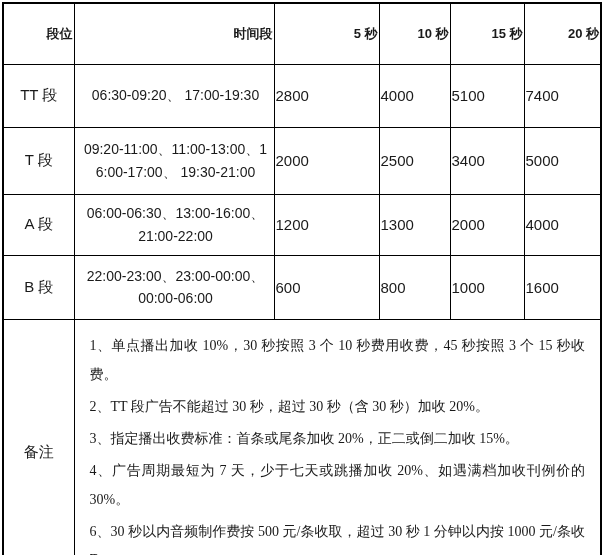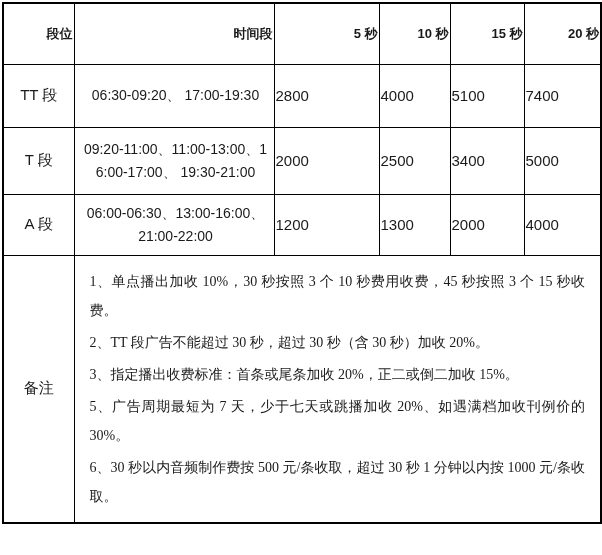--- a/index.html
+++ b/index.html
@@ -102,25 +102,33 @@
 
     <tr class="r-a">
       <td class="tier-cell">A 段</td>
       <td class="time-cell">06:00-06:30、13:00-16:00、21:00-22:00</td>
       <td class="price-cell">1200</td>
       <td class="price-cell">1300</td>
       <td class="price-cell">2000</td>
       <td class="price-cell">4000</td>
     </tr>
 
+    <tr class="r-b">
+      <td class="tier-cell">B 段</td>
+      <td class="time-cell">22:00-23:00、23:00-00:00、00:00-06:00</td>
+      <td class="price-cell">600</td>
+      <td class="price-cell">800</td>
+      <td class="price-cell">1000</td>
+      <td class="price-cell">1600</td>
+    </tr>
 
     <tr class="r-notes">
       <td class="notes-label-cell">备注</td>
       <td class="notes-cell" colspan="5">
         <p>1、单点播出加收 10%，30 秒按照 3 个 10 秒费用收费，45 秒按照 3 个 15 秒收费。</p>
         <p>2、TT 段广告不能超过 30 秒，超过 30 秒（含 30 秒）加收 20%。</p>
         <p>3、指定播出收费标准：首条或尾条加收 20%，正二或倒二加收 15%。</p>
-        <p>5、广告周期最短为 7 天，少于七天或跳播加收 20%、如遇满档加收刊例价的 30%。</p>
+        <p>4、广告周期最短为 7 天，少于七天或跳播加收 20%、如遇满档加收刊例价的 30%。</p>
         <p>6、30 秒以内音频制作费按 500 元/条收取，超过 30 秒 1 分钟以内按 1000 元/条收取。</p>
       </td>
     </tr>
   </tbody>
 </table>
 
 </body></html>

